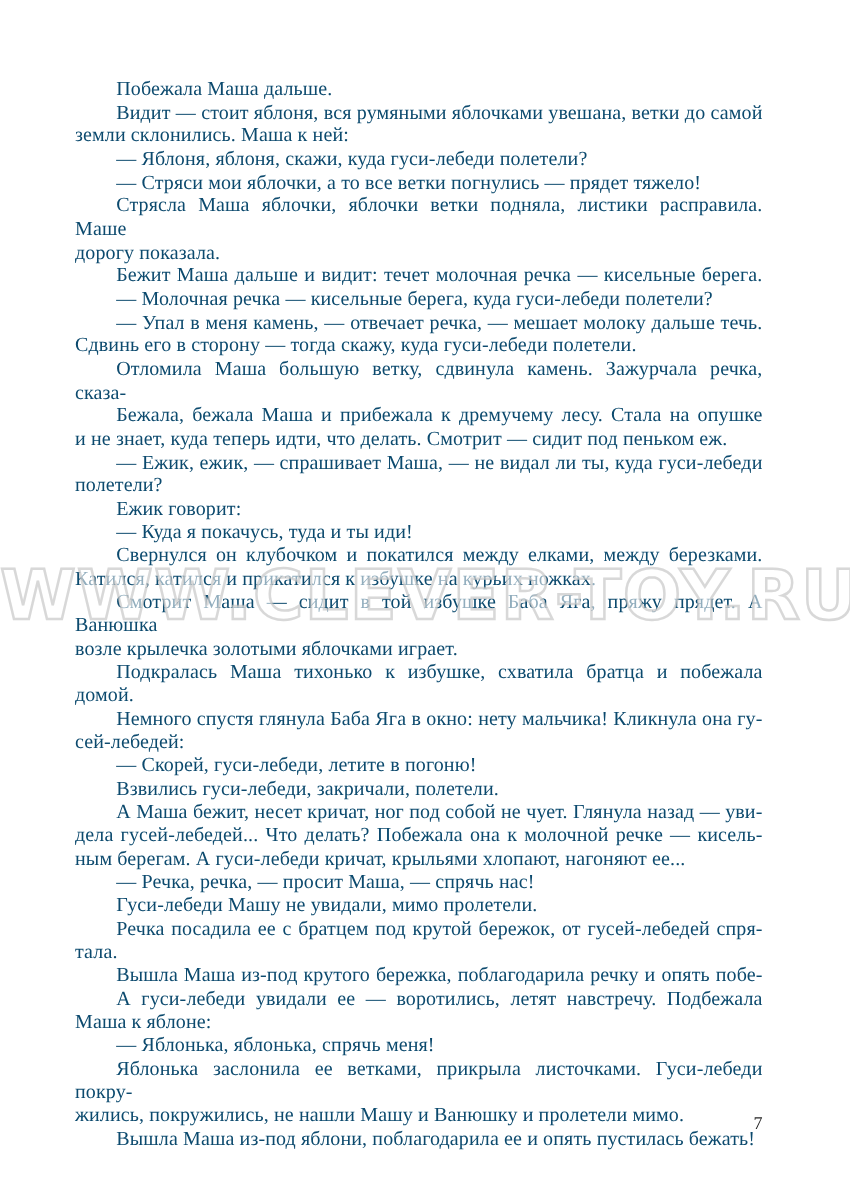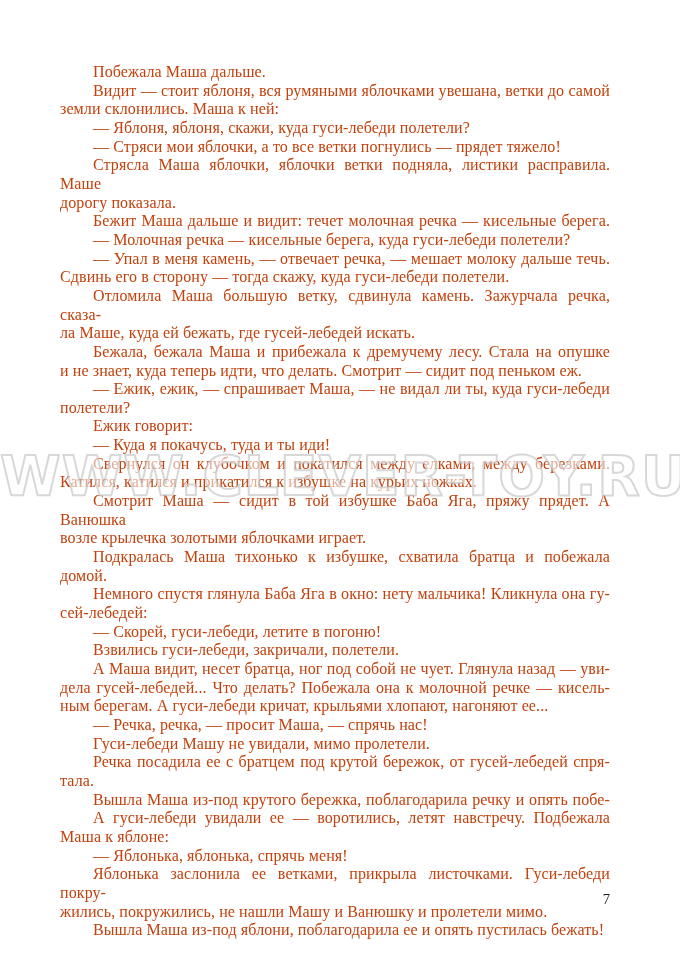--- a/index.html
+++ b/index.html
@@ -13,21 +13,21 @@
   .page {
     position: absolute; inset: 0;
     background: #ffffff;
   }
   .text-body {
     position: absolute;
     left: 60px; top: 63px;
     width: 550px;
     font-size: 16px;
     line-height: 18.65px;
-    color: #c2410c;
+    color: #0c4a6e;
     letter-spacing: 0.1px;
   }
   .para { margin: 0; padding: 0; }
   .line {
     text-align: justify;
     text-align-last: justify;
     white-space: normal;
   }
   .line.last { text-align-last: left; }
   .para .line:first-child { text-indent: 33px; }
@@ -79,21 +79,20 @@
       </div>
       <div class="para">
         <div class="line last">— Молочная речка — кисельные берега, куда гуси-лебеди полетели?</div>
       </div>
       <div class="para">
         <div class="line">— Упал в меня камень, — отвечает речка, — мешает молоку дальше течь.</div>
         <div class="line last">Сдвинь его в сторону — тогда скажу, куда гуси-лебеди полетели.</div>
       </div>
       <div class="para">
         <div class="line">Отломила Маша большую ветку, сдвинула камень. Зажурчала речка, сказа-</div>
-        <div class="line last">ла Маше, куда ей бежать, где гусей-лебедей искать.</div>
       </div>
       <div class="para">
         <div class="line">Бежала, бежала Маша и прибежала к дремучему лесу. Стала на опушке</div>
         <div class="line last">и не знает, куда теперь идти, что делать. Смотрит — сидит под пеньком еж.</div>
       </div>
       <div class="para">
         <div class="line">— Ежик, ежик, — спрашивает Маша, — не видал ли ты, куда гуси-лебеди</div>
         <div class="line last">полетели?</div>
       </div>
       <div class="para">
@@ -117,21 +116,21 @@
         <div class="line">Немного спустя глянула Баба Яга в окно: нету мальчика! Кликнула она гу-</div>
         <div class="line last">сей-лебедей:</div>
       </div>
       <div class="para">
         <div class="line last">— Скорей, гуси-лебеди, летите в погоню!</div>
       </div>
       <div class="para">
         <div class="line last">Взвились гуси-лебеди, закричали, полетели.</div>
       </div>
       <div class="para">
-        <div class="line">А Маша видит, несет братца, ног под собой не чует. Глянула назад — уви-</div>
+        <div class="line">А Маша бежит, несет кричат, ног под собой не чует. Глянула назад — уви-</div>
         <div class="line">дела гусей-лебедей... Что делать? Побежала она к молочной речке — кисель-</div>
         <div class="line last">ным берегам. А гуси-лебеди кричат, крыльями хлопают, нагоняют ее...</div>
       </div>
       <div class="para">
         <div class="line last">— Речка, речка, — просит Маша, — спрячь нас!</div>
       </div>
       <div class="para">
         <div class="line last">Гуси-лебеди Машу не увидали, мимо пролетели.</div>
       </div>
       <div class="para">

